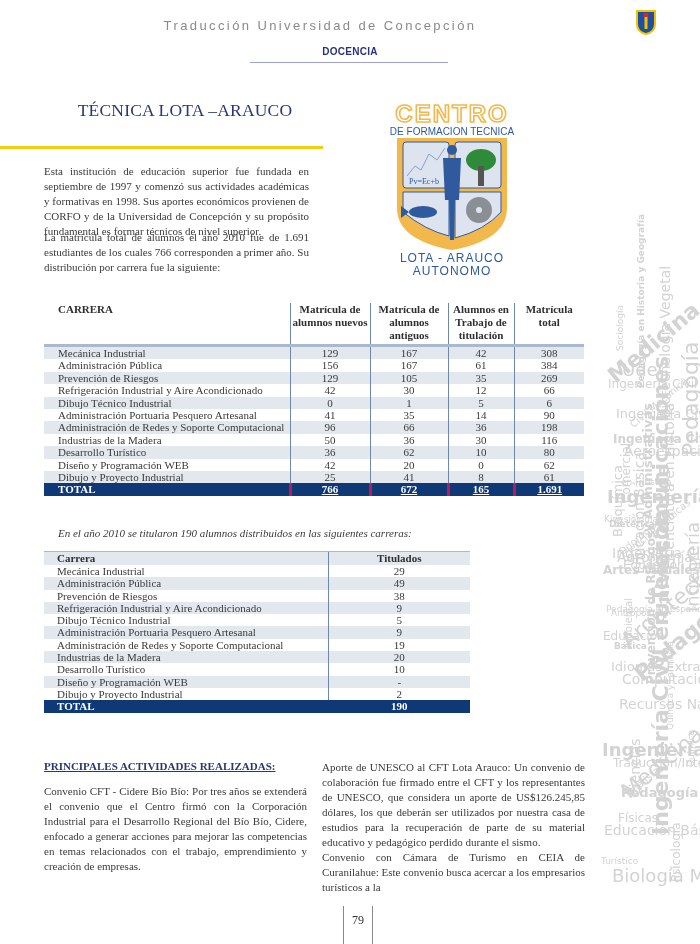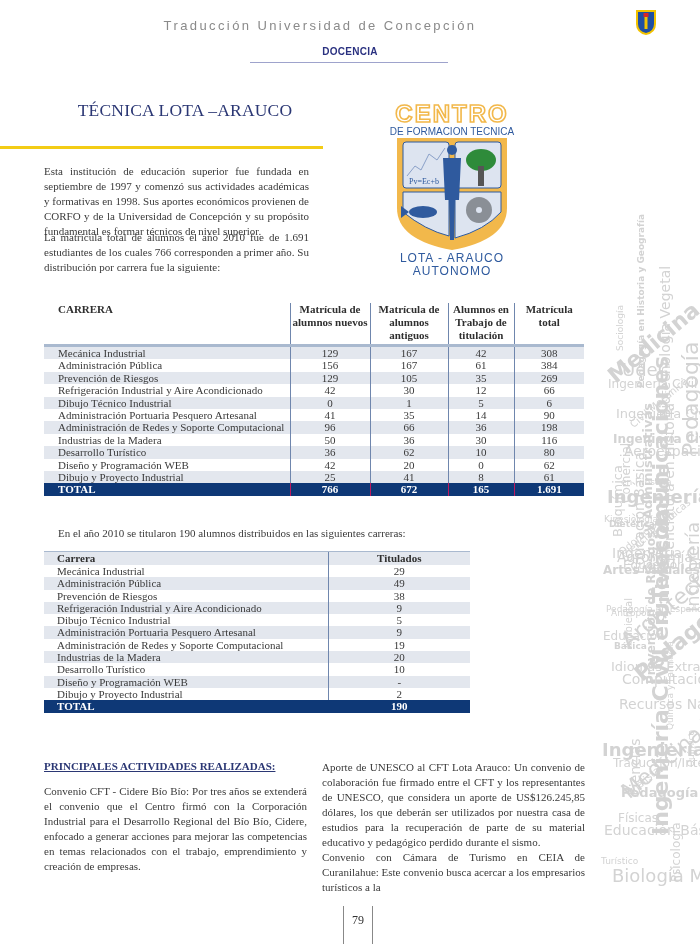--- a/index.html
+++ b/index.html
@@ -20,23 +20,23 @@
   .t1{left:44px;top:303px;width:540px;border-collapse:collapse;font-size:11px;}
   table{border-collapse:collapse;}
   .t1 th{font-weight:bold;color:#2f2f2f;vertical-align:top;text-align:center;line-height:13px;padding:0 1px 2px 1px;font-size:11px;}
   .t1 th.first{text-align:left;padding-left:14px;}
   .t1 td{padding:0;height:12.4px;line-height:12.4px;text-align:center;color:#3a3a3a;}
   .t1 td.first{text-align:left;padding-left:14px;}
   .t1 .sep{border-left:1px solid #6f86ad;}
   .t1 tr.hdr th{border-bottom:3px solid #a9b9cf;}
   .t1 tr.shade td{background:#e3e7ee;}
   .t1 tr.total td{background:#0e3876;color:#ffffff;font-weight:bold;}
-  .t1 tr.total td.sep{border-left:1px solid #be185d;}
-
-  .p3{left:58px;width:420px;top:526px;}
+  .t1 tr.total td.sep{border-left:3px solid #be185d;text-decoration:underline;}
+
+  .p3{left:58px;width:420px;top:526px;font-style:italic;}
 
   .t2{left:44px;top:551px;width:426px;font-size:11px;}
   .t2 th{font-weight:bold;color:#2f2f2f;background:#e3e7ee;height:13px;line-height:13px;padding:0;border-top:1px solid #a9b9cf;}
   .t2 th.first,.t2 td.first{text-align:left;padding-left:13px;}
   .t2 th.num,.t2 td.num{text-align:center;border-left:1px solid #6f86ad;}
   .t2 td{padding:0;height:12.3px;line-height:12.3px;color:#3a3a3a;}
   .t2 tr.shade td{background:#e3e7ee;}
   .t2 tr.total td{background:#0e3876;color:#fff;font-weight:bold;border-left-color:#0e3876;}
 
   .h-act{left:44px;top:760px;font-size:11px;font-weight:bold;color:#2b3774;text-decoration:underline;}

